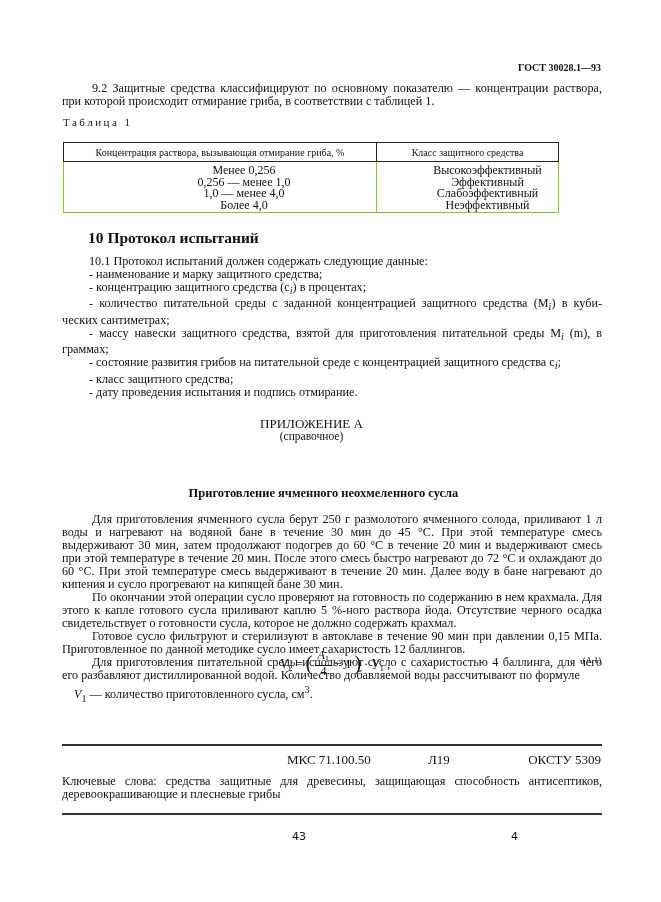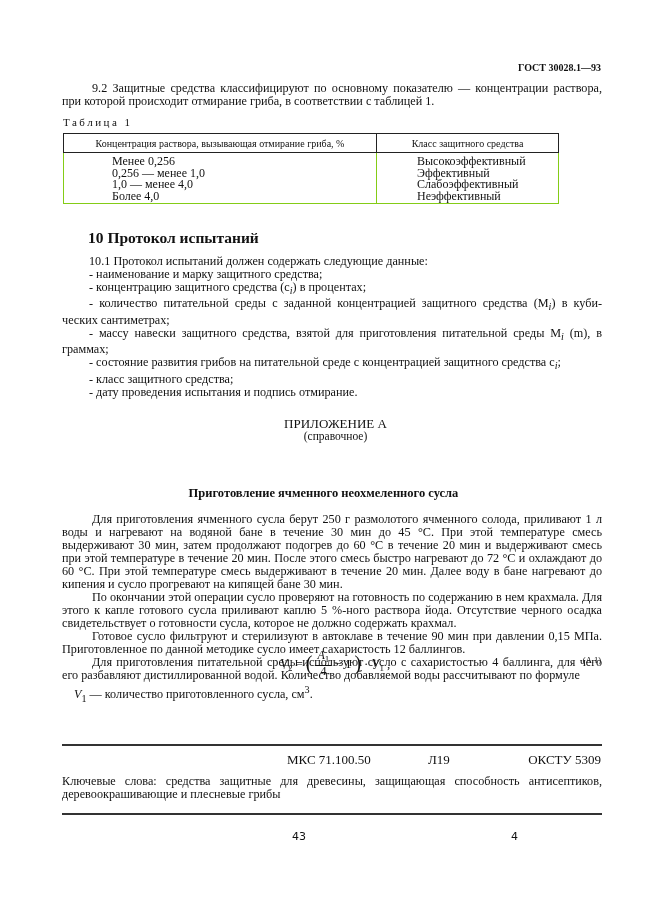--- a/index.html
+++ b/index.html
@@ -8,33 +8,34 @@
       font-family: "Liberation Serif", "DejaVu Serif", serif;
       color: #111111;
     }
     .abs { position: absolute; }
     .p { font-size: 12.2px; line-height: 13px; text-align: justify; }
     .indent { text-indent: 30px; }
     #gost-id { top: 62px; right: 60px; font-weight: bold; font-size: 10px; }
     #p92 { top: 82px; left: 62px; width: 540px; }
     #table-label { top: 116px; left: 63px; font-size: 11px; letter-spacing: 2.5px; }
     #table1 {
-      top: 133px; left: 63px; width: 496px; border-collapse: collapse;
+      top: 142px; left: 63px; width: 496px; border-collapse: collapse;
       font-size: 12px;
+      text-align: center;
     }
     #table1 th { font-weight: normal; font-size: 10px; height: 18px; border: 1px solid #222; padding: 0 6px; }
     #table1 td { border: 1px solid #84cc16; vertical-align: top; padding: 3px 0 1px 0; line-height: 11.6px; font-size: 12px; }
     #table1 td.c1 { padding-left: 48px; width: 264px; }
     #table1 td.c2 { padding-left: 40px; }
     #h10 { top: 229px; left: 88px; font-weight: bold; font-size: 15.5px; }
     #list10 { top: 255px; left: 62px; width: 540px; }
     .li { font-size: 12.2px; line-height: 13px; text-align: justify; padding-left: 27px; }
     .li.wrap { text-indent: 0; padding-left: 0; }
     .li.wrap .first { padding-left: 27px; }
-    #annex { top: 417px; left: 0; width: 623px; text-align: center; font-size: 13px; line-height: 13px; margin-left: 24px; }
+    #annex { top: 417px; left: 0; width: 623px; text-align: center; font-size: 13px; line-height: 13px; }
     #annex .sub { font-size: 11.5px; }
     #annex-title { top: 486px; left: 0; width: 647px; text-align: center; font-weight: bold; font-size: 12.5px; }
     #body-a { top: 513px; left: 62px; width: 540px; }
     #formula { top: 650px; left: 280px; font-style: italic; font-size: 13px; display: flex; align-items: center; gap: 3px; justify-content: center; }
     #formula .frac { display: inline-flex; flex-direction: column; align-items: center; font-size: 12px; line-height: 11px; }
     #formula .frac .num { border-bottom: 1px solid #111; padding: 0 2px; }
     #formula .paren { font-style: normal; font-size: 20px; font-weight: 300; }
     #formula .up { font-style: normal; }
     #formula sub { font-style: normal; font-size: 9px; }
     #eqnum { top: 655px; right: 60px; font-size: 8.5px; }

